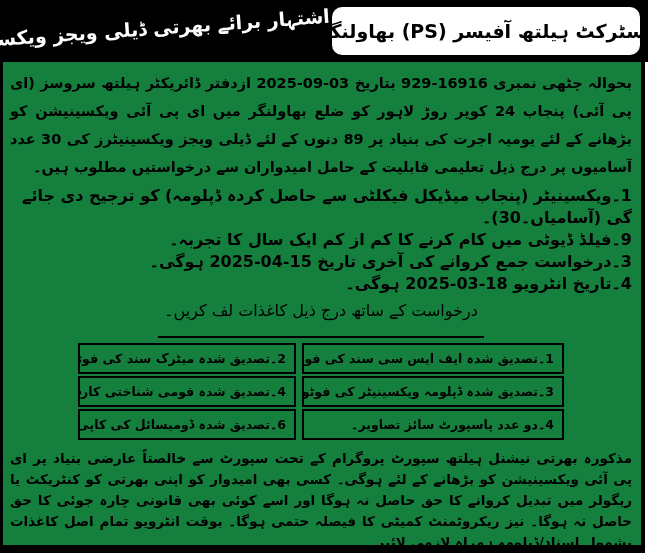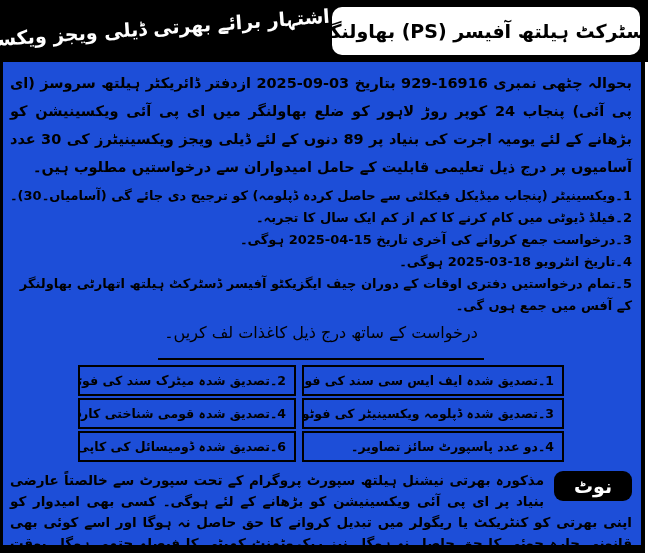--- a/index.html
+++ b/index.html
@@ -26,31 +26,31 @@
   }
   .banner-badge-label {
     color:#000; font-weight:bold; font-size:19px;
     direction:rtl; white-space:nowrap;
   }
   
   .sheet {
     position:absolute; top:62px; left:0; width:645px; height:491px;
     border-left:3px solid #000; border-right:4px solid #000;
     border-bottom:8px solid #000;
-    background:#1d4ed8;
+    background:#15803d;
     padding:7px 9px 0 7px;
     display:flex; flex-direction:column;
   }
   .intro {
     direction:rtl; text-align:justify;
     font-size:14.5px; font-weight:bold; line-height:28px;
   }
   .req-list {
     list-style:none; direction:rtl; margin-top:4px;
-    font-size:13px; font-weight:bold;
+    font-size:16px; font-weight:bold;
   }
   .req-list li { line-height:22px; }
   .docs-heading-wrap { text-align:center; margin:6px 0 5px 0; }
   .docs-heading {
     display:inline-block; direction:rtl;
     font-size:16px; font-weight:normal;
     border-bottom:2.5px solid #000; padding:0 6px 16px 6px;
   }
   .docs-tables {
     display:flex; direction:rtl; justify-content:center;
@@ -88,42 +88,40 @@
       <span class="banner-badge-label">ڈسٹرکٹ ہیلتھ آفیسر (PS) بھاولنگر</span>
     </div>
   </div>
 
   <div class="sheet">
 
     <p class="intro">بحوالہ چٹھی نمبری 16916-929 بتاریخ 03-09-2025 ازدفتر ڈائریکٹر ہیلتھ سروسز (ای پی آئی) پنجاب 24 کوپر روڑ لاہور کو ضلع بھاولنگر میں ای پی آئی ویکسینیشن کو بڑھانے کے لئے یومیہ اجرت کی بنیاد پر 89 دنوں کے لئے ڈیلی ویجز ویکسینیٹرز کی 30 عدد آسامیوں پر درج ذیل تعلیمی قابلیت کے حامل امیدواران سے درخواستیں مطلوب ہیں۔</p>
 
     <ul class="req-list">
       <li>1۔ویکسینیٹر (پنجاب میڈیکل فیکلٹی سے حاصل کردہ ڈپلومہ) کو ترجیح دی جائے گی (آسامیاں۔30)۔</li>
-      <li>2۔فیلڈ ڈیوٹی میں کام کرنے کا کم از کم ایک سال کا تجربہ۔</li>
+      <li>9۔فیلڈ ڈیوٹی میں کام کرنے کا کم از کم ایک سال کا تجربہ۔</li>
       <li>3۔درخواست جمع کروانے کی آخری تاریخ 15-04-2025 ہوگی۔</li>
       <li>4۔تاریخ انٹرویو 18-03-2025 ہوگی۔</li>
-      <li>5۔تمام درخواستیں دفتری اوقات کے دوران چیف ایگزیکٹو آفیسر ڈسٹرکٹ ہیلتھ اتھارٹی بھاولنگر کے آفس میں جمع ہوں گی۔</li>
     </ul>
 
     <div class="docs-heading-wrap">
       <span class="docs-heading">درخواست کے ساتھ درج ذیل کاغذات لف کریں۔</span>
     </div>
 
     <div class="docs-tables">
       <div class="docs-col docs-col-a">
         <div class="doc-cell">1۔تصدیق شدہ ایف ایس سی سند کی فوٹو کاپی</div>
         <div class="doc-cell">3۔تصدیق شدہ ڈپلومہ ویکسینیٹر کی فوٹو کاپی۔</div>
         <div class="doc-cell">4۔دو عدد پاسپورٹ سائز تصاویر۔</div>
       </div>
       <div class="docs-col docs-col-b">
         <div class="doc-cell">2۔تصدیق شدہ میٹرک سند کی فوٹو کاپی۔</div>
         <div class="doc-cell">4۔تصدیق شدہ قومی شناختی کارڈ کی فوٹو کاپی۔</div>
         <div class="doc-cell">6۔تصدیق شدہ ڈومیسائل کی کاپی۔</div>
       </div>
     </div>
 
     <div class="note">
-      <span class="note-badge">نوٹ</span>
       <span>مذکورہ بھرتی نیشنل ہیلتھ سپورٹ پروگرام کے تحت سپورٹ سے خالصتاً عارضی بنیاد پر ای پی آئی ویکسینیشن کو بڑھانے کے لئے ہوگی۔ کسی بھی امیدوار کو اپنی بھرتی کو کنٹریکٹ یا ریگولر میں تبدیل کروانے کا حق حاصل نہ ہوگا اور اسے کوئی بھی قانونی چارہ جوئی کا حق حاصل نہ ہوگا۔ نیز ریکروٹمنٹ کمیٹی کا فیصلہ حتمی ہوگا۔ بوقت انٹرویو تمام اصل کاغذات بشمول اسناد/ڈپلومہ ہمراہ لازمی لائیں۔</span>
     </div>
 
   </div>
 </div>
 
 </body></html>

